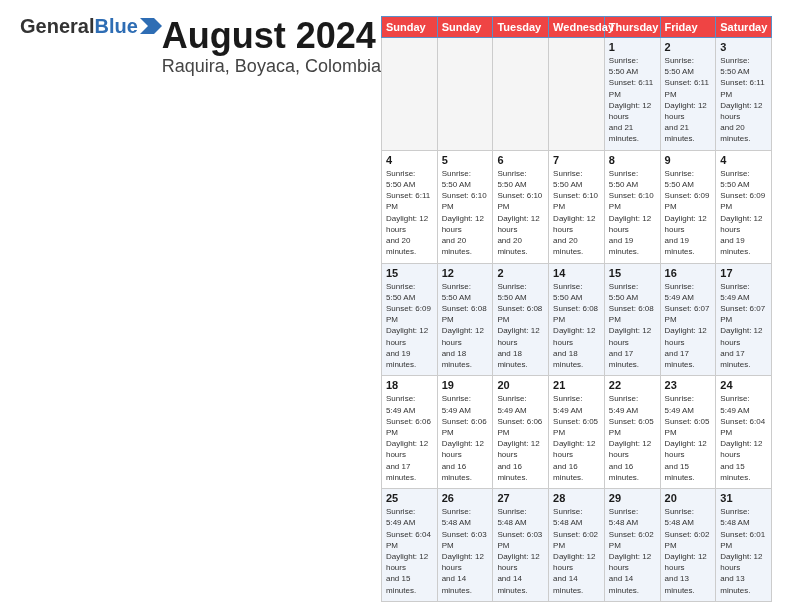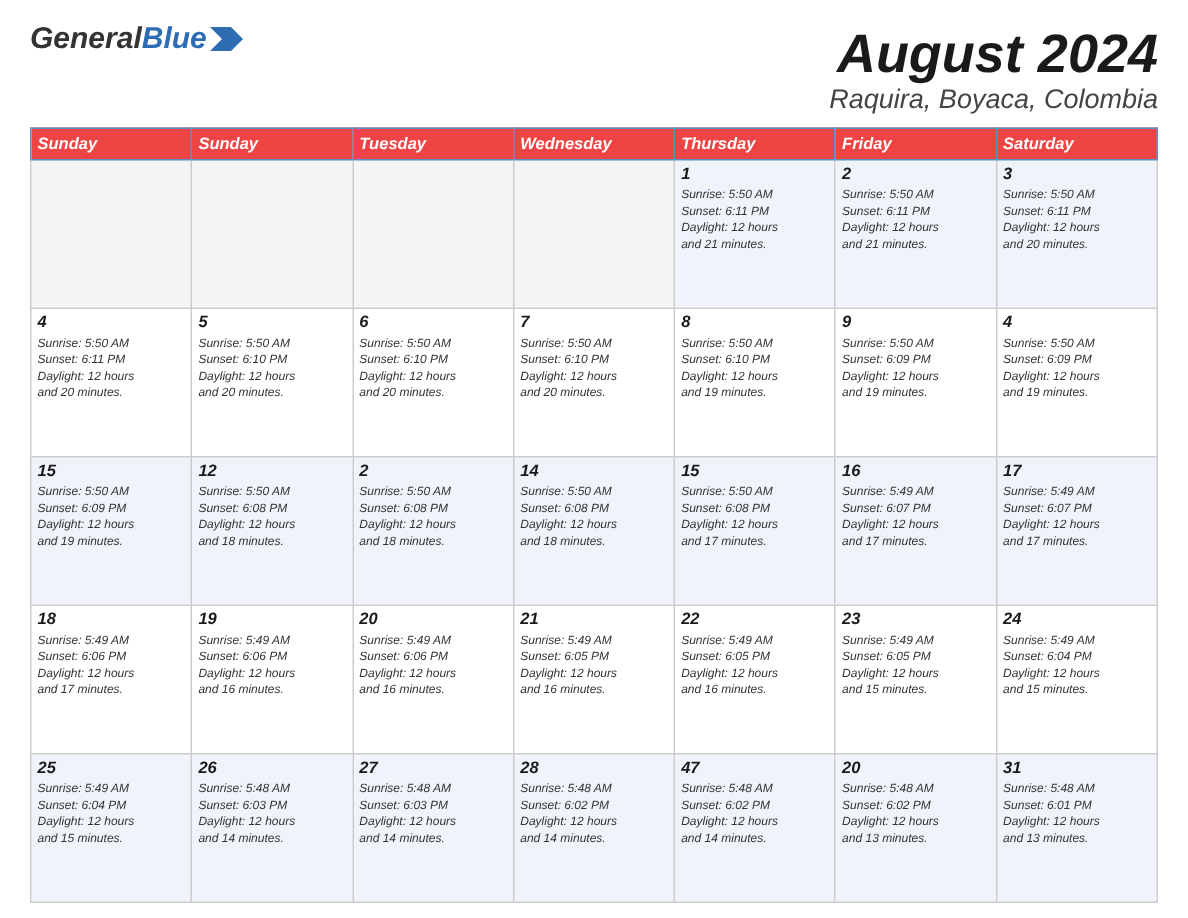--- a/index.html
+++ b/index.html
@@ -8,36 +8,34 @@
       background: #fff;
       width: 792px;
       height: 612px;
       overflow: hidden;
     }
     .page {
       width: 792px;
       height: 612px;
       padding: 16px 20px 10px 20px;
       display: flex;
-      flex-direction: column;
-      font-style: italic;
+      flex-direction: row;
     }
     .header {
       display: flex;
       justify-content: space-between;
       align-items: flex-start;
       margin-bottom: 8px;
     }
     .logo {
       display: flex;
       flex-direction: column;
       align-items: flex-start;
     }
     .title-block {
-      text-align: right;
     }
     .month-title {
       font-size: 36px;
       font-weight: bold;
       color: #1a1a1a;
       line-height: 1.1;
     }
     .subtitle {
       font-size: 18px;
       color: #444;
@@ -322,21 +320,21 @@
 and 14 minutes.</div>
           </td>
           <td class="shaded">
             <span class="day-num">28</span>
             <div class="day-info" style="white-space: pre-line;">Sunrise: 5:48 AM
 Sunset: 6:02 PM
 Daylight: 12 hours
 and 14 minutes.</div>
           </td>
           <td class="shaded">
-            <span class="day-num">47</span>
+            <span class="day-num">29</span>
             <div class="day-info" style="white-space: pre-line;">Sunrise: 5:48 AM
 Sunset: 6:02 PM
 Daylight: 12 hours
 and 14 minutes.</div>
           </td>
           <td class="shaded">
             <span class="day-num">20</span>
             <div class="day-info" style="white-space: pre-line;">Sunrise: 5:48 AM
 Sunset: 6:02 PM
 Daylight: 12 hours

